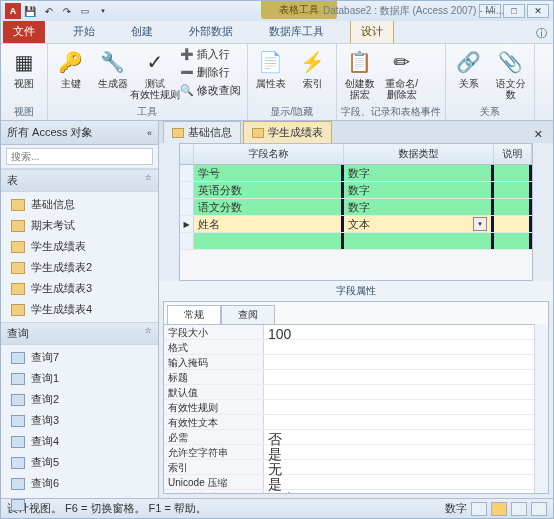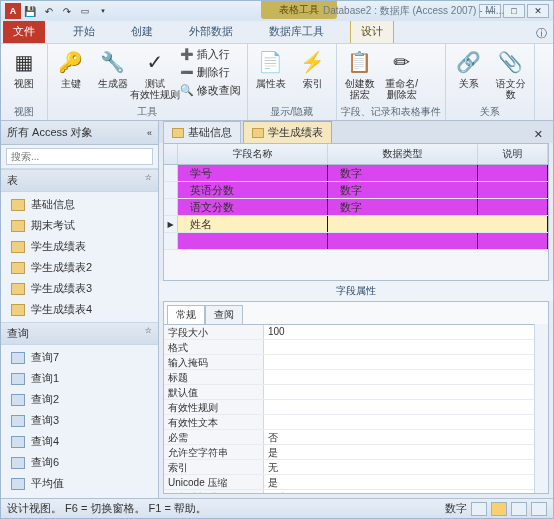--- a/index.html
+++ b/index.html
@@ -35,40 +35,40 @@
 .nav-list{padding:2px 0}
 .nav-item{padding:3px 6px 3px 10px;display:flex;align-items:center;gap:6px;font-size:11px}
 .nav-item .obj-icn{width:14px;height:12px;background:#f0d080;border:1px solid #c0a050;display:inline-block;position:relative}
 .nav-item .obj-icn.qry{background:#d0e0f0;border-color:#809ec0}
 .doc-area{flex:1;display:flex;flex-direction:column;background:#e6ecf4;min-width:0}
 .doc-tabs{height:22px;display:flex;align-items:flex-end;padding:2px 4px 0;gap:2px;background:#d8e1ec}
 .doc-tab{padding:3px 8px;background:#e6ecf4;border:1px solid #b0c0d2;border-bottom:none;display:flex;align-items:center;gap:4px;font-size:10px}
 .doc-tab.active{background:#f5e8c0;border-color:#c8b060}
 .doc-tab .obj-icn{width:12px;height:10px;background:#f0d080;border:1px solid #c0a050}
 .doc-close{margin-left:auto;padding:2px 6px;font-size:11px}
-.design-grid{background:#d946ef;border:1px solid #b0c0d2;margin:0 4px}
+.design-grid{background:#86efac;border:1px solid #b0c0d2;margin:0 20px}
 .dg-hdr{display:flex;background:linear-gradient(#eef3f9,#dde7f2);border-bottom:1px solid #b0c0d2}
 .dg-hdr div{padding:3px 4px;font-size:10px;text-align:center;border-right:1px solid #c9d6e5}
 .dg-row{display:flex;border-bottom:1px solid #e0e6ee;height:17px;align-items:stretch}
 .dg-row.sel{background:#fff0c0}
 .dg-rowsel{width:14px;background:#eef3f9;border-right:1px solid #c9d6e5;display:flex;align-items:center;justify-content:center;font-size:8px}
-.dg-cell{padding:1px 12px;border-right:1px solid #0f172a;font-size:11px;display:flex;align-items:center}
+.dg-cell{padding:1px 4px;border-right:3px solid #0f172a;font-size:11px;display:flex;align-items:center}
 .dg-f{width:150px}.dg-t{width:150px}.dg-d{flex:1}
 .dg-combo{margin-left:auto;width:14px;height:14px;border:1px solid #888;background:#eee;display:flex;align-items:center;justify-content:center;font-size:7px}
 .dg-empty{height:30px;background:#f4f6fa}
 .fp-lbl{text-align:center;padding:3px;font-size:10px;color:#2a4a6a;background:#eef3f9}
 .fp-area{flex:1;display:flex;margin:0 4px 4px;gap:4px;min-height:0}
 .fp-left{flex:1;background:#f8f9fb;border:1px solid #b0c0d2;display:flex;flex-direction:column;min-height:0}
 .fp-tabs{display:flex;padding:3px 3px 0;gap:0}
-.fp-tab{padding:2px 8px;border:1px solid #b0c0d2;background:#eef3f9;font-size:10px;margin-bottom:-1px}
+.fp-tab{padding:2px 16px;border:1px solid #b0c0d2;background:#eef3f9;font-size:10px;margin-bottom:-1px}
 .fp-tab.active{background:#fff;border-bottom-color:#fff}
 .fp-grid{flex:1;background:#fff;border-top:1px solid #b0c0d2;overflow:auto}
 .fp-row{display:flex;border-bottom:1px solid #e8ecf2;height:15px}
 .fp-row div:first-child{width:100px;padding:1px 4px;border-right:1px solid #d0d8e2;font-size:10px;background:#f4f6fa}
-.fp-row div:last-child{flex:1;padding:1px 4px;font-size:10px}
+.fp-row div:last-child{flex:1;padding:1px 4px;font-size:14px}
 .fp-scroll{width:14px;background:#eef3f9;border-left:1px solid #c9d6e5}
 .fp-right{width:195px;background:#eef3f9;border:1px solid #b0c0d2;padding:8px;display:flex;align-items:center;justify-content:center;text-align:center;font-size:10px;color:#4a5a6a;line-height:16px}
 .statusbar{height:20px;background:linear-gradient(#e8eef6,#d7e2ef);border-top:1px solid #b0c0d2;display:flex;align-items:center;padding:0 6px;font-size:10px;color:#4a5a6a}
 .sb-right{margin-left:auto;display:flex;gap:4px;align-items:center}
 .sb-view{width:16px;height:14px;border:1px solid #a0b4c8;background:#e8f0f8}
 </style>
 </head>
 <body>
 
 <div class="win">
@@ -243,20 +243,24 @@
           <div class="nav-item">
             <span class="obj-icn qry"></span>
             <span>查询3</span>
           </div>
           <div class="nav-item">
             <span class="obj-icn qry"></span>
             <span>查询4</span>
           </div>
           <div class="nav-item">
             <span class="obj-icn qry"></span>
+            <span>查询5</span>
+          </div>
+          <div class="nav-item">
+            <span class="obj-icn qry"></span>
             <span>查询6</span>
           </div>
           <div class="nav-item">
             <span class="obj-icn qry"></span>
             <span>平均值</span>
           </div>
           <div class="nav-item">
             <span>嵌套查询</span>
           </div>
         </div>
@@ -297,20 +301,21 @@
             </div>
             <div class="dg-row">
               <div class="dg-rowsel"></div>
               <div class="dg-cell dg-f">语文分数</div>
               <div class="dg-cell dg-t">数字</div>
               <div class="dg-cell dg-d"></div>
             </div>
             <div class="dg-row sel">
               <div class="dg-rowsel">▶</div>
               <div class="dg-cell dg-f">姓名</div>
+              <div class="dg-cell dg-t">文本<span class="dg-combo">▾</span></div>
               <div class="dg-cell dg-d"></div>
             </div>
           </div>
         <div class="dg-row">
             <div class="dg-rowsel"></div>
             <div class="dg-cell dg-f"></div>
             <div class="dg-cell dg-t"></div>
             <div class="dg-cell dg-d"></div>
           </div>
         <div class="dg-empty"></div>

